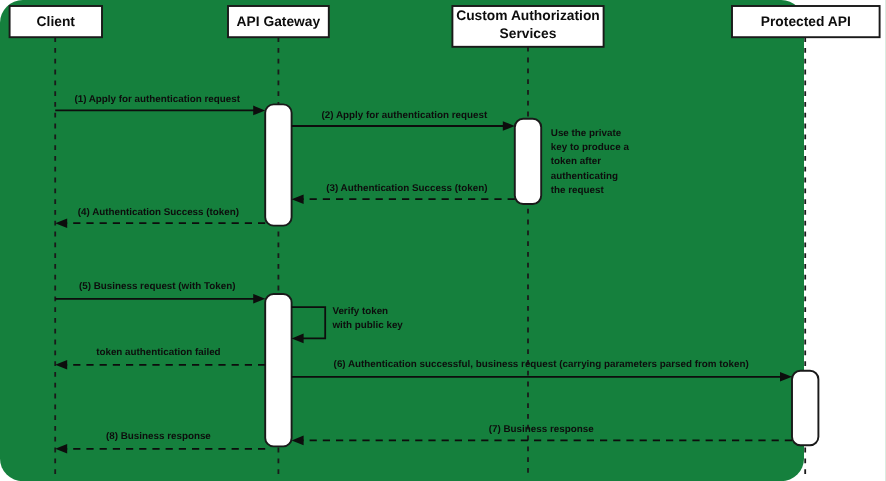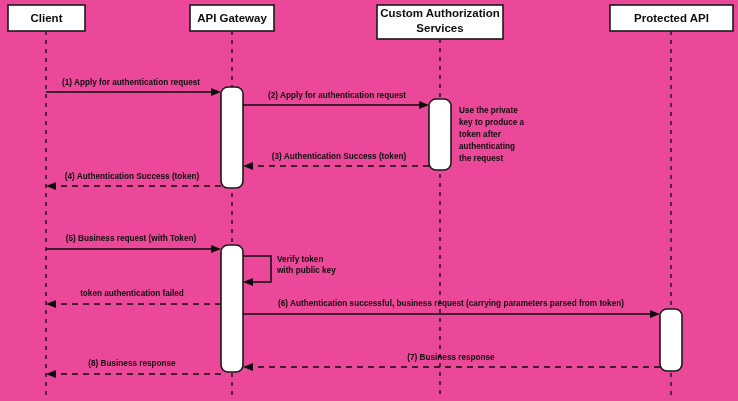--- a/index.html
+++ b/index.html
@@ -8,23 +8,24 @@
     background: #ffffff;
   }
   body {
     width: 738px;
     height: 401px;
     font-family: "Liberation Sans", sans-serif;
     overflow: hidden;
   }
   #diagram-root {
     position: relative;
-    width: 738px;
+    width: 670px;
     height: 401px;
-    background: #ec4899;
+    background: #15803d;
+    border-radius: 19px;
   }
   svg.seq {
     position: absolute;
     top: 0;
     left: 0;
     width: 738px;
     height: 401px;
     shape-rendering: geometricPrecision;
   }
   .lifeline-box {

